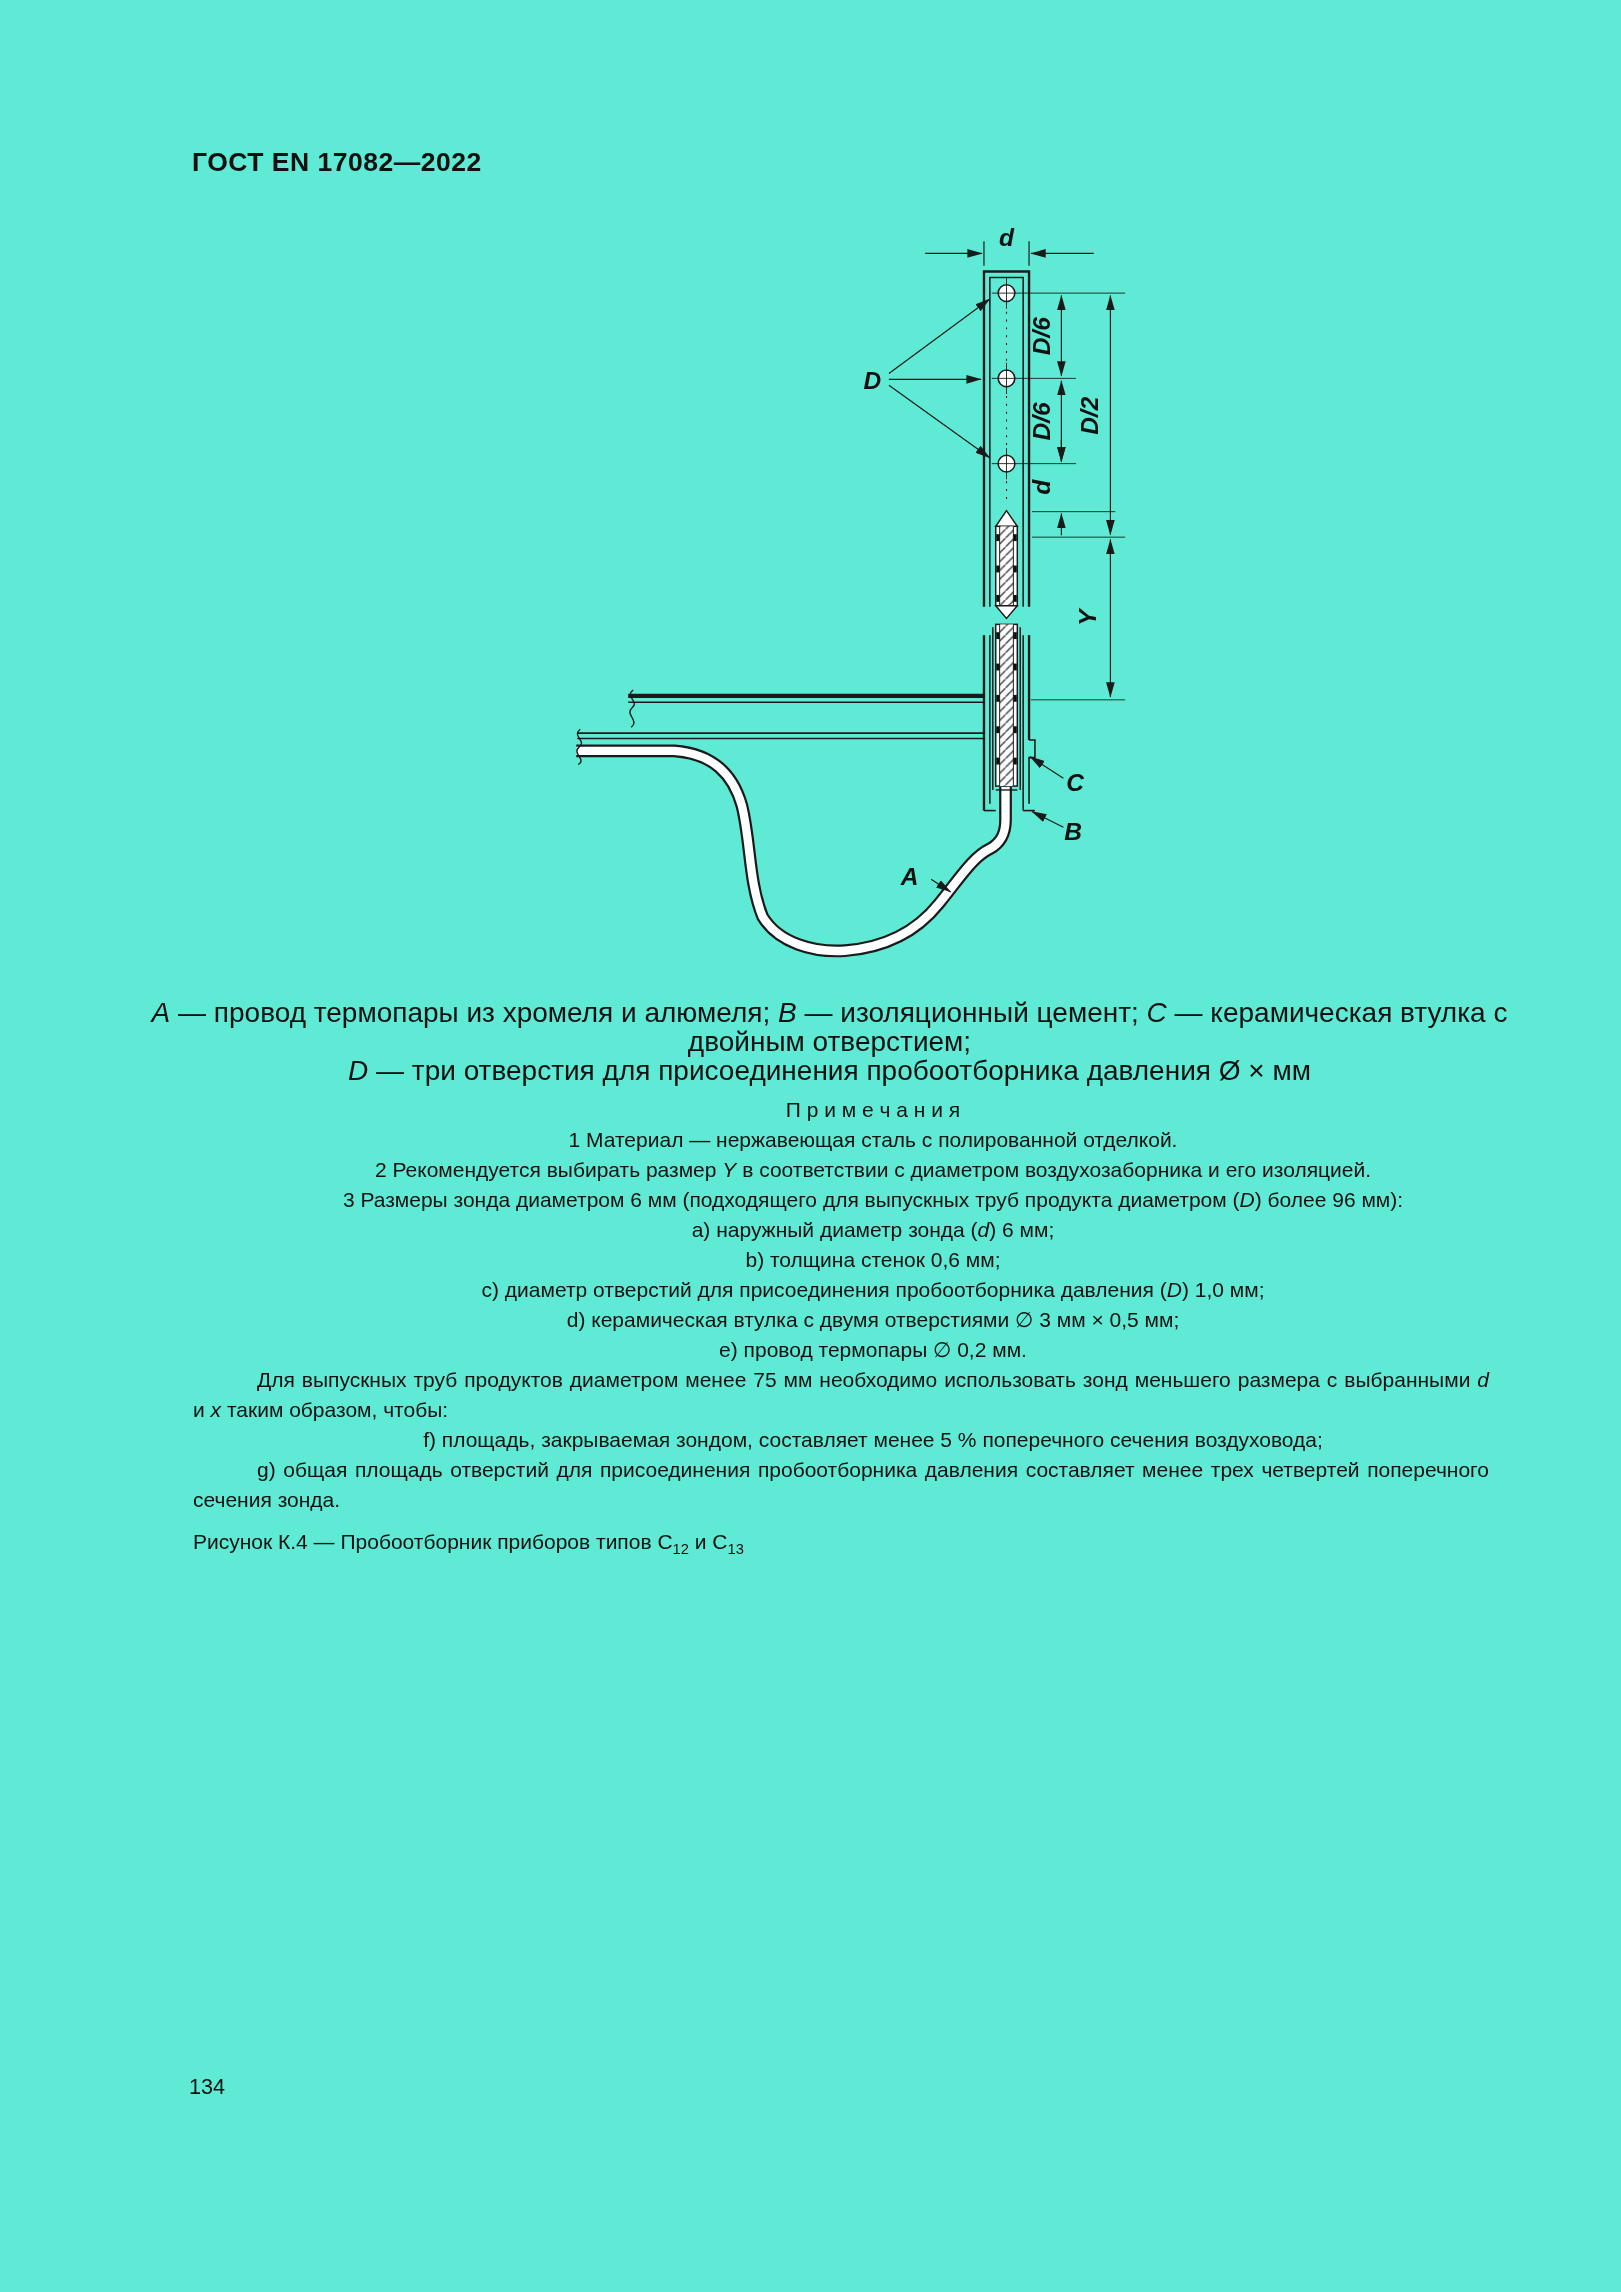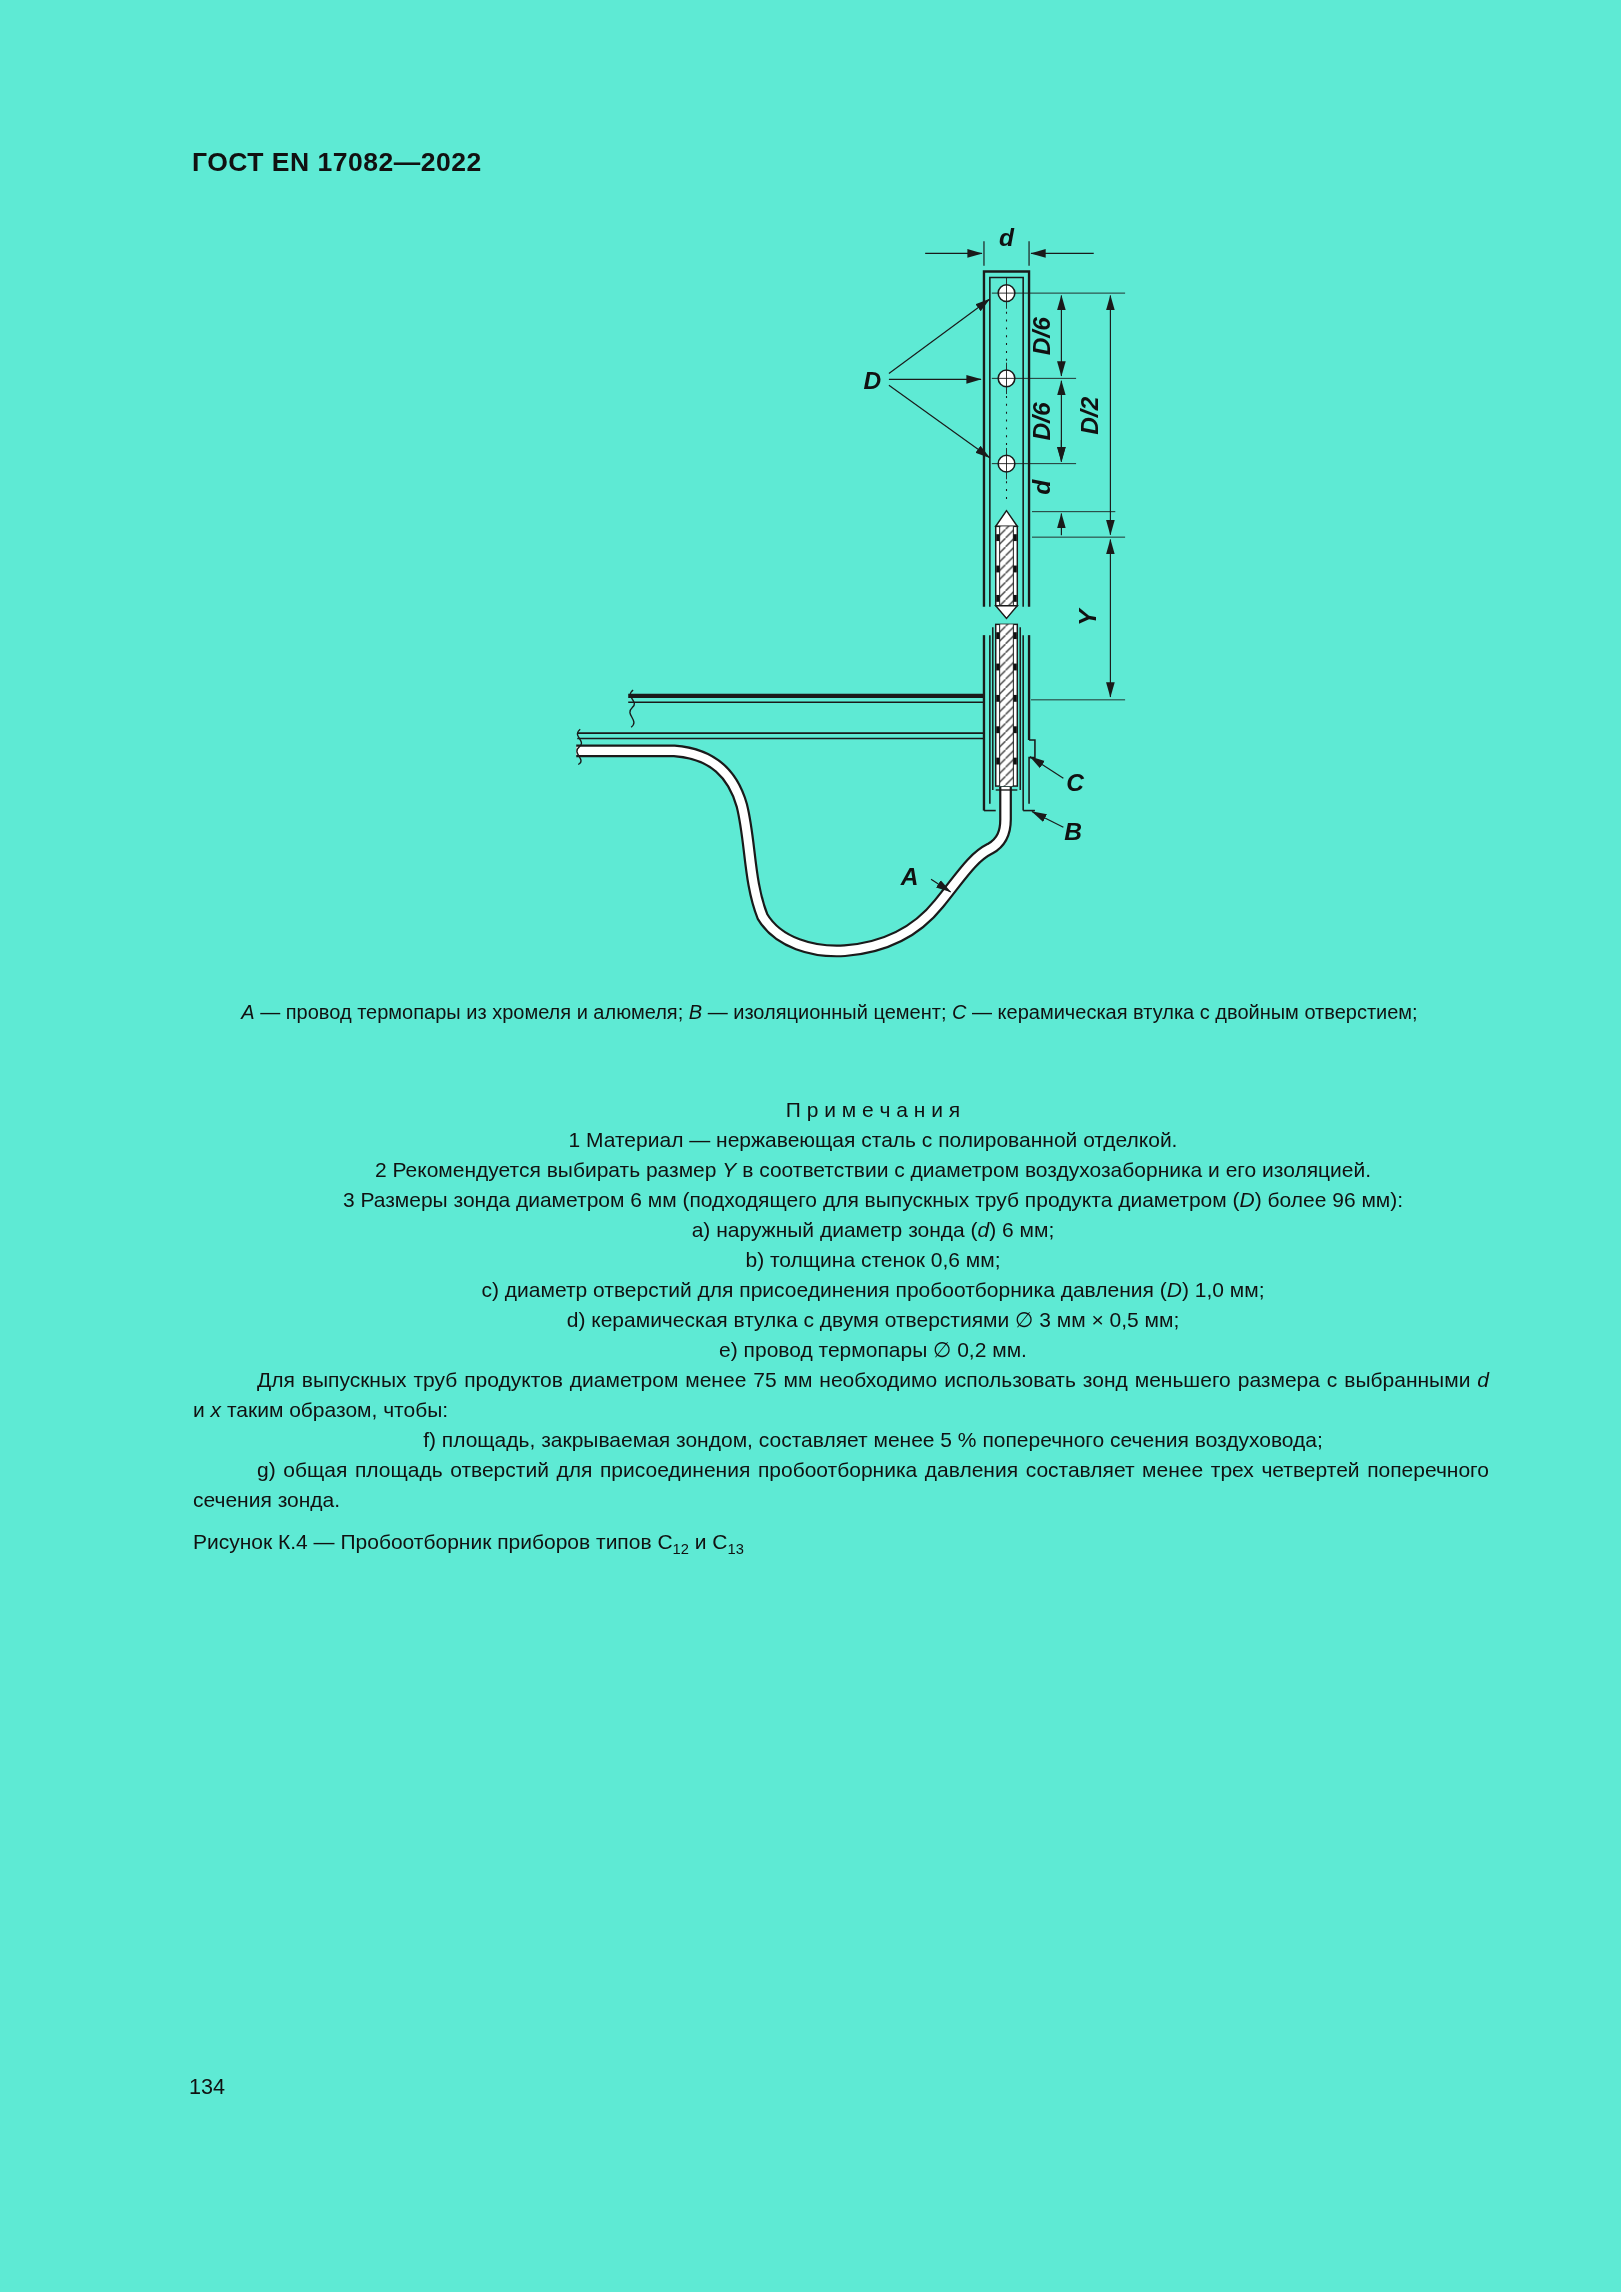--- a/index.html
+++ b/index.html
@@ -10,21 +10,21 @@
     overflow:hidden;
     padding-left:6px;
   }
   .hdr {
     position:absolute; left:192px; top:147px;
     font-size:26.5px; font-weight:bold; letter-spacing:0.5px;
   }
   .diagram-wrap { position:absolute; left:0; top:0; width:1621px; height:990px; }
   .legend {
     position:absolute; left:118px; top:998px; width:1423px;
-    font-size:20px; line-height:29px; text-align:center;
+    font-size:28px; line-height:29px; text-align:center;
   }
   .notes {
     position:absolute; left:193px; top:1095px; width:1296px;
     font-size:21px; line-height:30px;
   }
   .notes p { margin:0; text-indent:64px;text-align:center; }
   .notes p.just { text-align:justify; }
   .figcap {
     position:absolute; left:193px; top:1530px; width:1296px;
     font-size:21px; text-align:left;
@@ -173,20 +173,21 @@
         <text class="dlbl" text-anchor="middle" transform="translate(1110 630) rotate(-90)" y="8">Y</text>
         <text class="dlbl" x="928" y="903" text-anchor="middle">A</text>
         <text class="dlbl" x="1097" y="807" text-anchor="middle">C</text>
         <text class="dlbl" x="1095" y="857" text-anchor="middle">B</text>
       </g>
     </svg>
   </div>
 
   <div class="legend">
     <div><span class="it">A</span><span> — провод термопары из хромеля и алюмеля; </span><span class="it">B</span><span> — изоляционный цемент; </span><span class="it">C</span><span> — керамическая втулка с двойным отверстием;</span></div>
+    <div><span class="it">D</span><span> — три отверстия для присоединения пробоотборника давления Ø × мм</span></div>
   </div>
 
   <div class="notes">
     <p>П р и м е ч а н и я</p>
     <p>1 Материал — нержавеющая сталь с полированной отделкой.</p>
     <p><span>2 Рекомендуется выбирать размер </span><span class="it">Y</span><span> в соответствии с диаметром воздухозаборника и его изоляцией.</span></p>
     <p><span>3 Размеры зонда диаметром 6 мм (подходящего для выпускных труб продукта диаметром (</span><span class="it">D</span><span>) более 96 мм):</span></p>
     <p><span>a) наружный диаметр зонда (</span><span class="it">d</span><span>) 6 мм;</span></p>
     <p>b) толщина стенок 0,6 мм;</p>
     <p><span>c) диаметр отверстий для присоединения пробоотборника давления (</span><span class="it">D</span><span>) 1,0 мм;</span></p>

